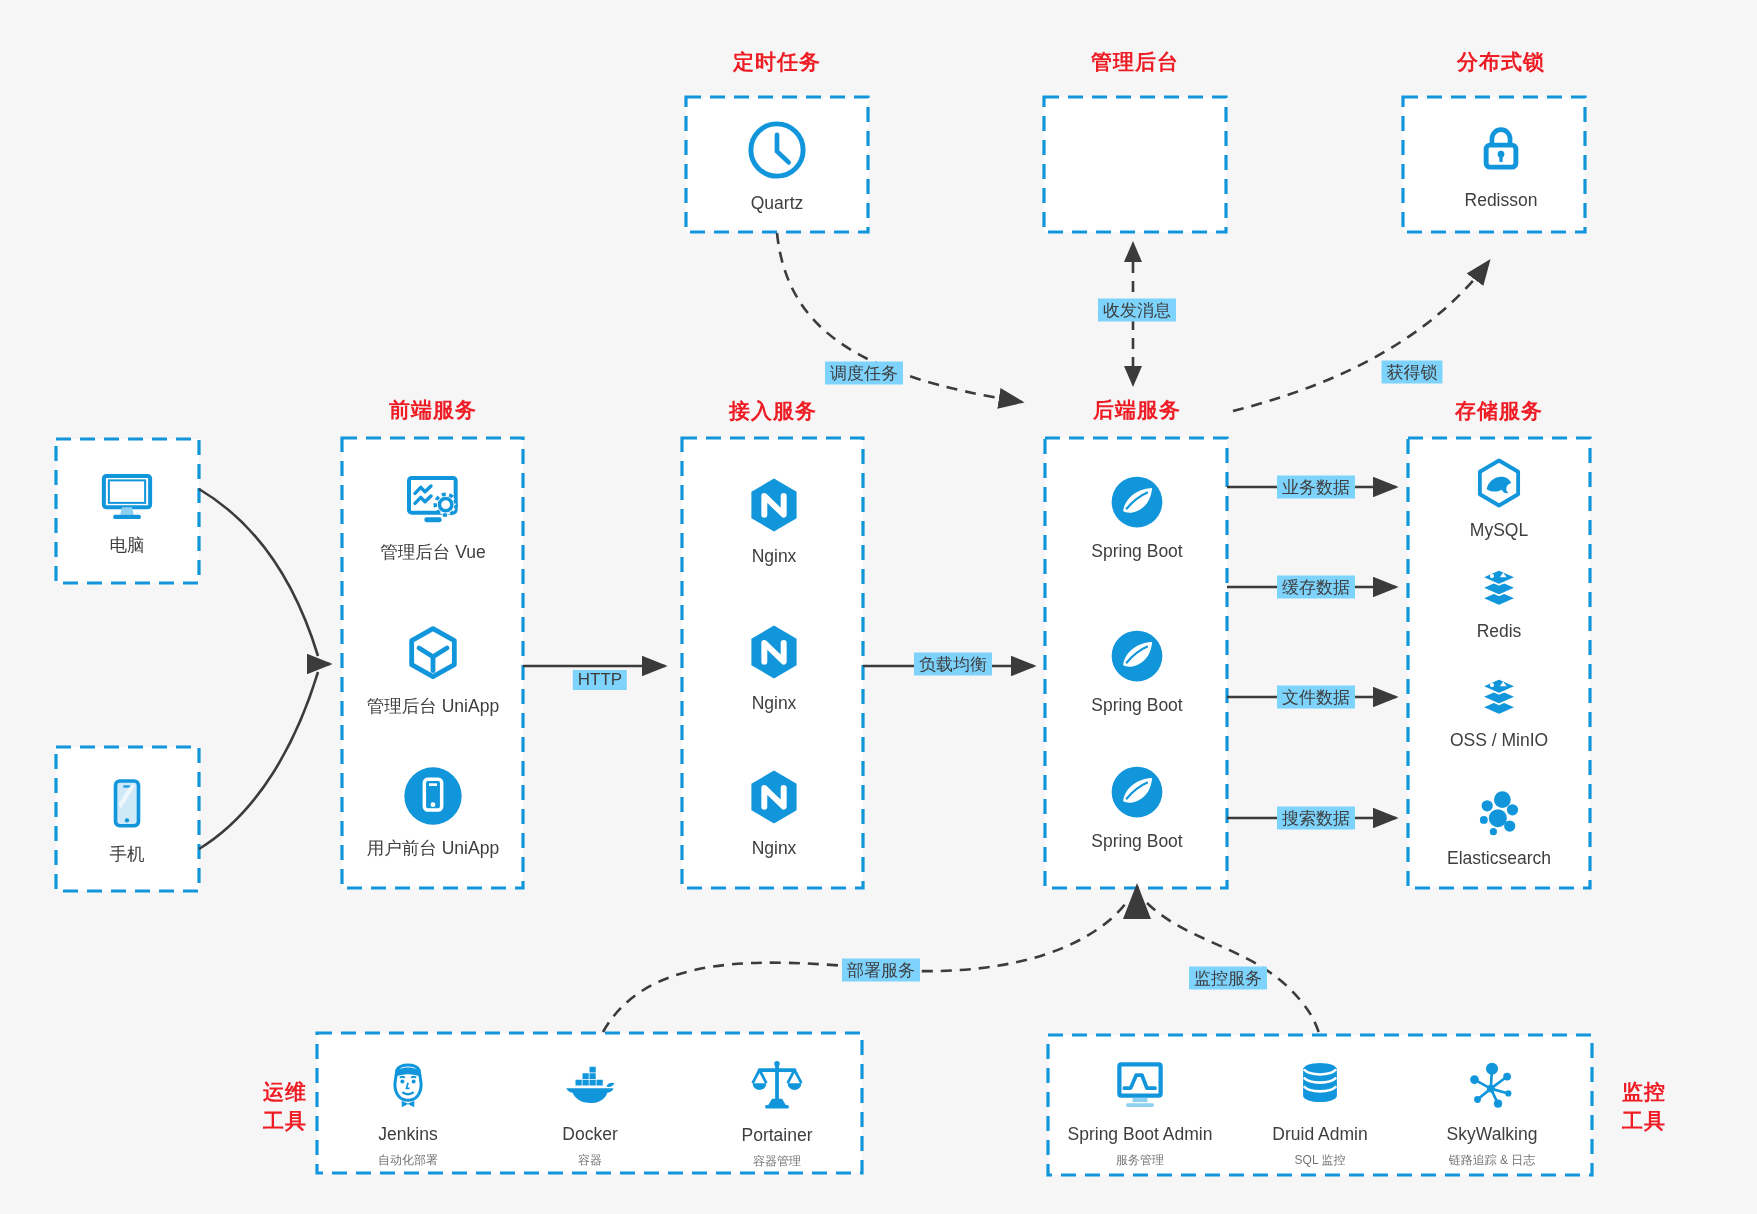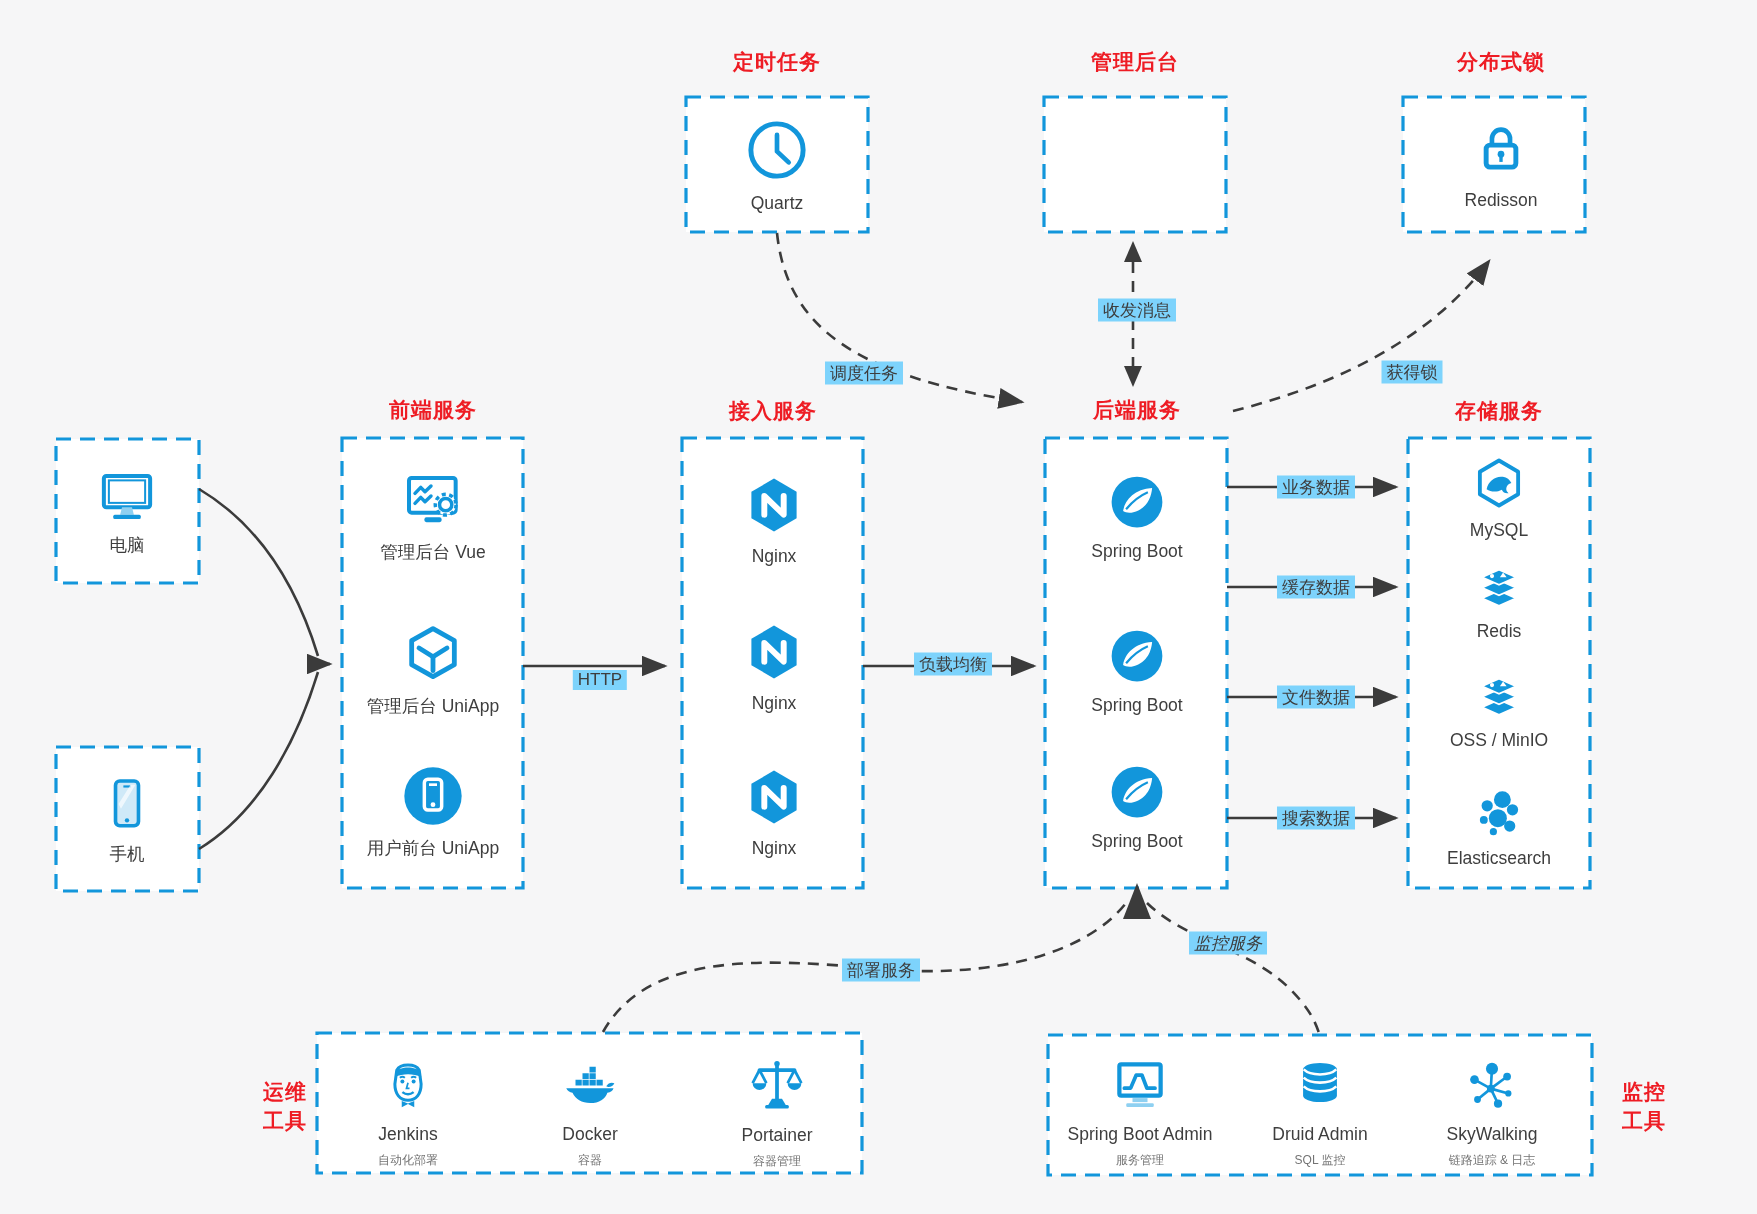--- a/index.html
+++ b/index.html
@@ -381,15 +381,15 @@
   <div class="elabel" style="left:600px;top:664px;margin-top:16px;">HTTP</div>
   <div class="elabel" style="left:953px;top:664px;">负载均衡</div>
   <div class="elabel" style="left:864px;top:373px;">调度任务</div>
   <div class="elabel" style="left:1137px;top:310px;">收发消息</div>
   <div class="elabel" style="left:1412px;top:372px;">获得锁</div>
   <div class="elabel" style="left:1316px;top:487px;">业务数据</div>
   <div class="elabel" style="left:1316px;top:587px;">缓存数据</div>
   <div class="elabel" style="left:1316px;top:697px;">文件数据</div>
   <div class="elabel" style="left:1316px;top:818px;">搜索数据</div>
   <div class="elabel" style="left:881px;top:970px;">部署服务</div>
-  <div class="elabel" style="left:1228px;top:943px;font-style:italic;">监控服务</div>
+  <div class="elabel" style="left:1228px;top:978px;">监控服务</div>
 
 </div>
 
 </body></html>

